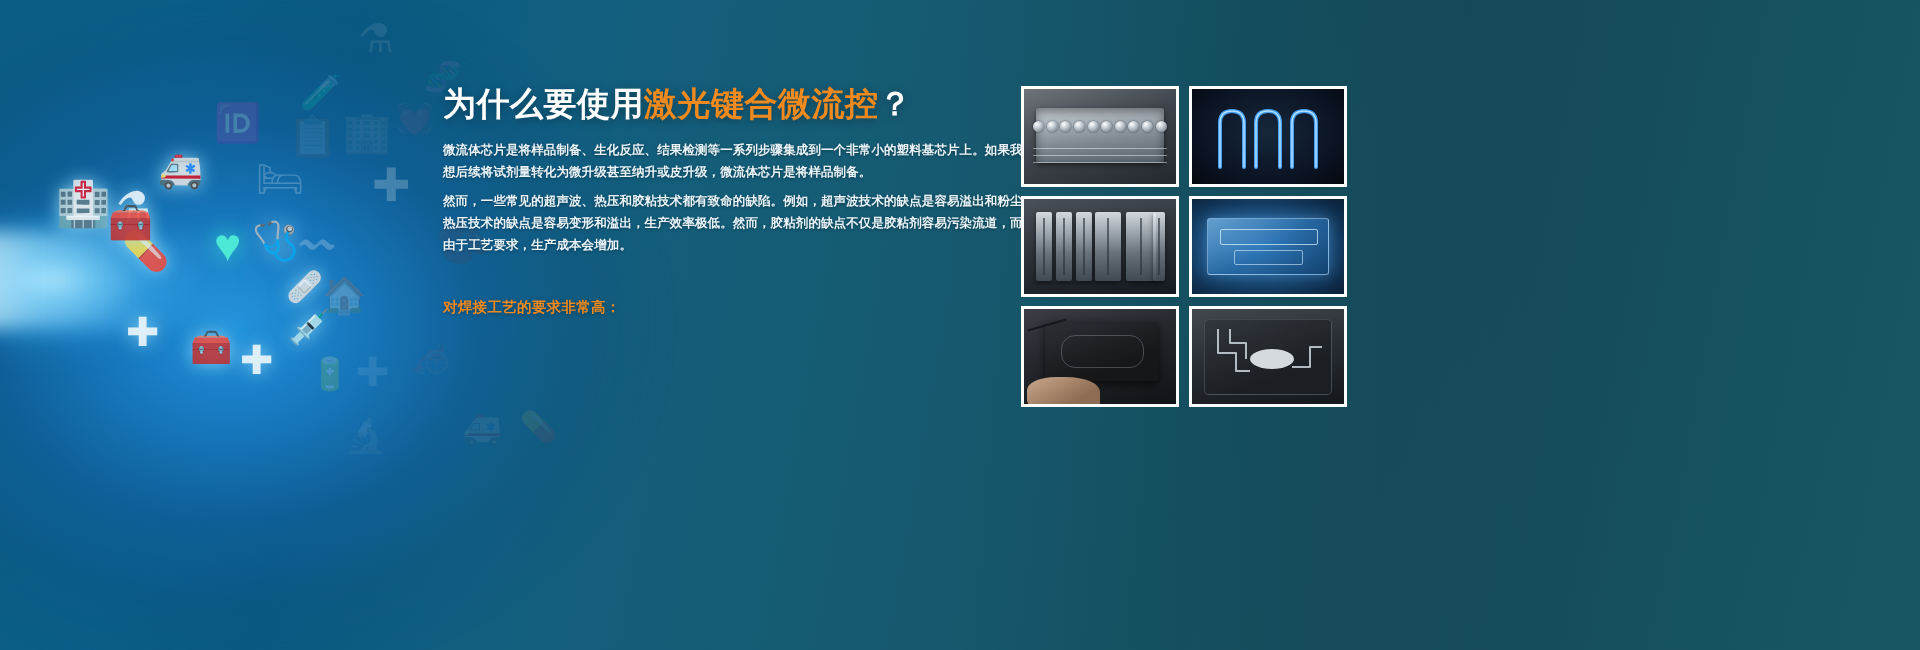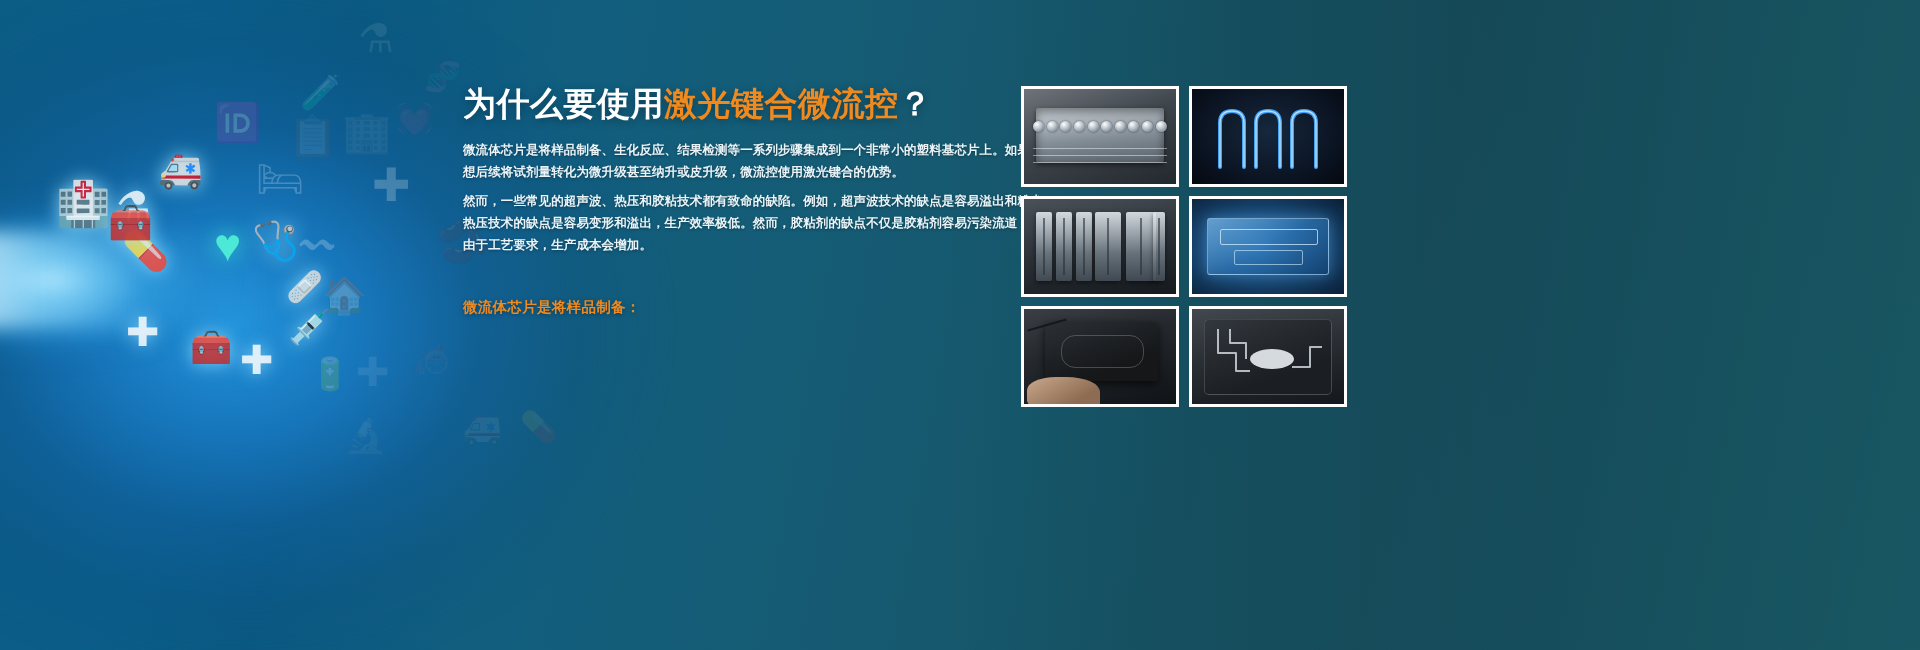--- a/index.html
+++ b/index.html
@@ -84,21 +84,21 @@
     user-select: none;
   }
   .ic.bright { color: rgba(255,255,255,0.82); text-shadow: 0 0 18px rgba(150,225,255,0.8); }
   .ic.cyan   { color: rgba(80,240,215,0.92); text-shadow: 0 0 22px rgba(60,230,210,0.85); }
   .ic.soft   { color: rgba(255,255,255,0.22); }
   .ic.faint  { color: rgba(255,255,255,0.085); }
 
   
   .content {
     position: absolute;
-    left: 463px; top: 84px;
+    left: 443px; top: 84px;
     width: 540px;
   }
   .headline {
     font-size: 33px;
     font-weight: 700;
     letter-spacing: 0.5px;
     line-height: 1.2;
     color: #ffffff;
     white-space: nowrap;
     text-shadow: 0 2px 9px rgba(0,0,0,0.35);
@@ -280,27 +280,27 @@
   </div>
 
   <div class="content">
 
     <div class="headline">
       <span>为什么要使用</span><span class="accent">激光键合微流控</span><span>？</span>
     </div>
 
     <div class="para">
       <p>微流体芯片是将样品制备、生化反应、结果检测等一系列步骤集成到一个非常小的塑料基芯片上。如果我们</p>
-      <p>想后续将试剂量转化为微升级甚至纳升或皮升级，微流控使用激光键合的优势。</p>
+      <p>想后续将试剂量转化为微升级甚至纳升或皮升级，微流体芯片是将样品制备。</p>
       <p class="blk">然而，一些常见的超声波、热压和胶粘技术都有致命的缺陷。例如，超声波技术的缺点是容易溢出和粉尘；</p>
       <p>热压技术的缺点是容易变形和溢出，生产效率极低。然而，胶粘剂的缺点不仅是胶粘剂容易污染流道，而且</p>
       <p>由于工艺要求，生产成本会增加。</p>
     </div>
 
-    <div class="subhead">微流体芯片是将样品制备：</div>
+    <div class="subhead">对焊接工艺的要求非常高：</div>
 
   </div>
 
   <div class="gallery">
 
     <div class="shot s1">
       <div class="inner">
         <div class="chip"></div>
         <div class="wells">
             <i></i>

